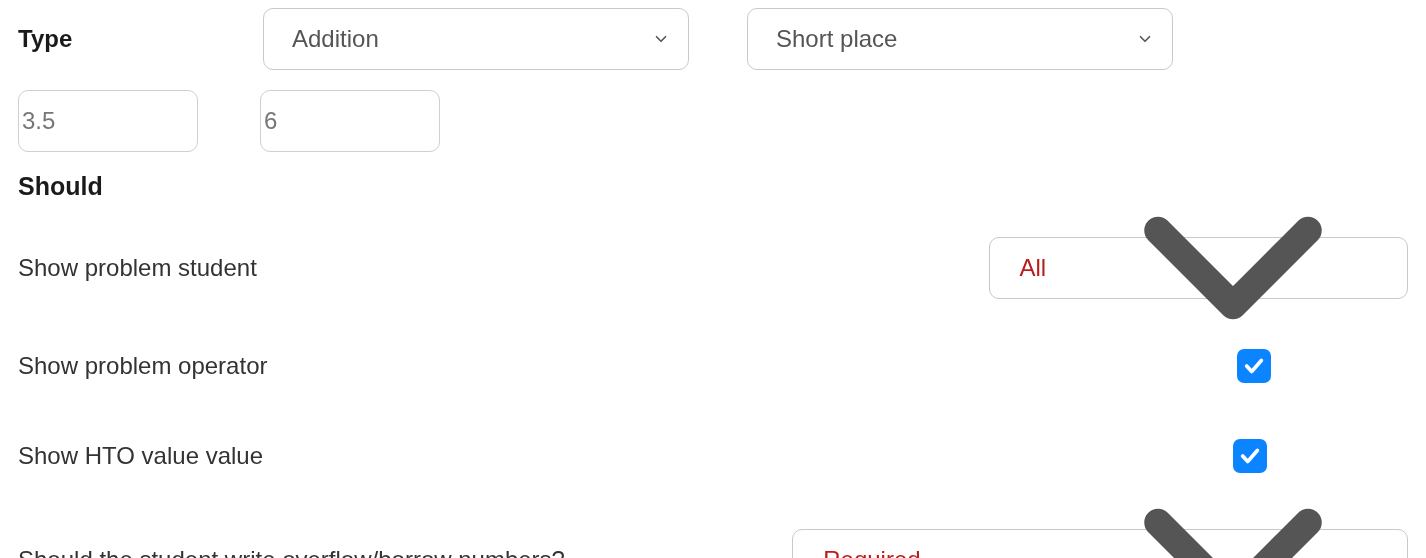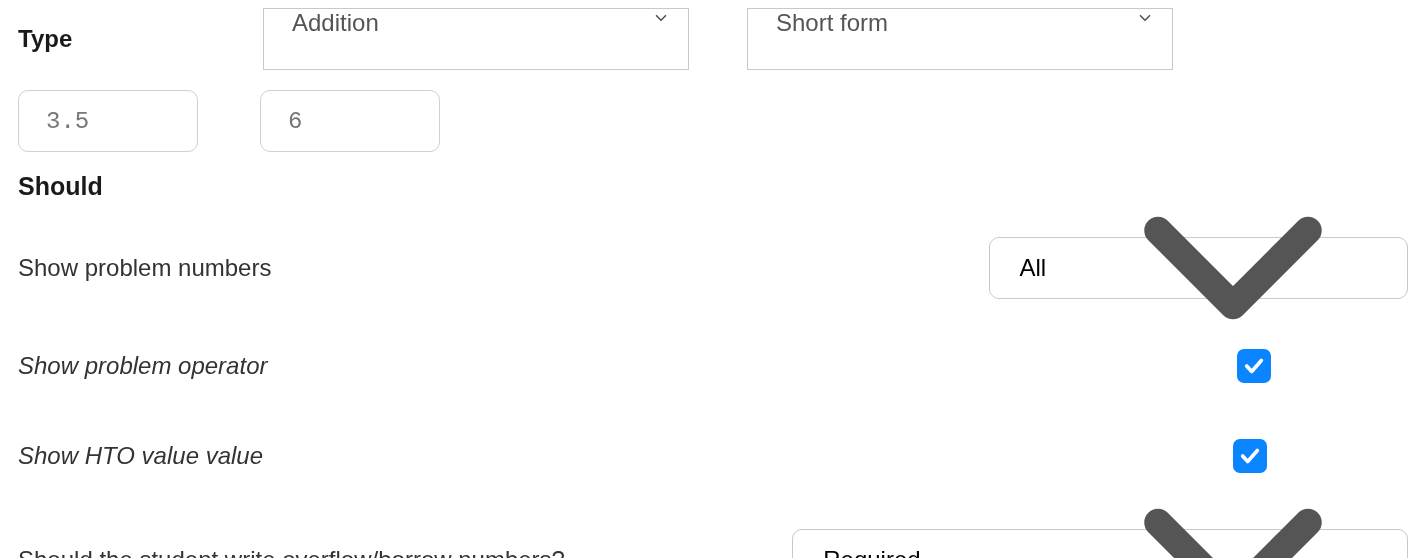--- a/index.html
+++ b/index.html
@@ -24,24 +24,25 @@
       width: 245px;
       font-weight: 700;
       color: #1a1a1a;
     }
     .controls {
       display: flex;
       gap: 58px;
     }
     .select {
       display: flex;
+      align-items: center;
       justify-content: space-between;
       height: 62px;
       border: 1px solid #c9c9c9;
-      border-radius: 0;
+      border-radius: 10px;
       padding: 0 18px 0 28px;
       background: #fff;
       cursor: pointer;
       color: #555;
       font-size: 24px;
     }
     .select.sel-type {
       width: 426px;
     }
     .select.sel-form {
@@ -59,24 +60,24 @@
     }
     .numbers-group {
       display: flex;
       gap: 62px;
     }
     .num-input {
       height: 62px;
       width: 180px;
       border: 1px solid #d0d0d0;
       border-radius: 10px;
-      padding: 0 27px;
+      padding: 0 3px;
       font-size: 24px;
       color: #777;
-      font-family: Liberation Mono, monospace;
+      font-family: Liberation Sans, sans-serif;
     }
     .options-heading {
       font-weight: 700;
       font-size: 25px;
       color: #1a1a1a;
       margin-top: 10px;
       margin-bottom: 36px;
     }
     .option-label {
       flex: 0 0 auto;
@@ -87,21 +88,21 @@
       display: flex;
       align-items: center;
       justify-content: space-between;
       height: 62px;
       width: 426px;
       border: 1px solid #c9c9c9;
       border-radius: 10px;
       padding: 0 24px 0 30px;
       background: #fff;
       cursor: pointer;
-      color: #000000;
+      color: #b91c1c;
       font-size: 24px;
     }
     .option-row-select {
       display: flex;
       align-items: center;
       margin-bottom: 46px;
     }
     .option-left {
       width: 988px;
     }
@@ -114,21 +115,20 @@
       align-items: center;
       justify-content: center;
       cursor: pointer;
       margin-left: 970px;
       position: relative;
     }
     .option-row-cb {
       display: flex;
       align-items: center;
       margin-bottom: 56px;
-      font-style: italic;
     }
     .cb-left {
       position: absolute;
     }
     .option-row-cb .option-label {
       position: relative;
     }
     .checkmark {
       width: 22px;
       height: 22px;
@@ -151,42 +151,42 @@
   <div class="controls">
     <div class="select sel-type">
       <span>Addition</span>
       <span class="chevron">
         <svg viewBox="0 0 24 24" fill="none" stroke="#555" stroke-width="2.2" stroke-linecap="round" stroke-linejoin="round">
             <polyline points="6 9 12 15 18 9"></polyline>
           </svg>
       </span>
     </div>
     <div class="select sel-form">
-      <span>Short form</span>
+      <span>Short place</span>
       <span class="chevron">
         <svg viewBox="0 0 24 24" fill="none" stroke="#555" stroke-width="2.2" stroke-linecap="round" stroke-linejoin="round">
             <polyline points="6 9 12 15 18 9"></polyline>
           </svg>
       </span>
     </div>
   </div>
 </div>
 
 <div class="row">
   <div class="numbers-group">
     <input class="num-input" type="text" value="3.5" style="">
     <input class="num-input" type="text" value="6" style="">
   </div>
 </div>
 
 <div class="options-heading">Should</div>
 
 <div class="option-row-select opt-all">
   <div class="option-left">
-    <span class="option-label">Show problem numbers</span>
+    <span class="option-label">Show problem student</span>
   </div>
   <div class="option-select">
     <span>All</span>
     <span class="chevron">
       <svg viewBox="0 0 24 24" fill="none" stroke="#555" stroke-width="2.2" stroke-linecap="round" stroke-linejoin="round">
           <polyline points="6 9 12 15 18 9"></polyline>
         </svg>
     </span>
   </div>
 </div>

